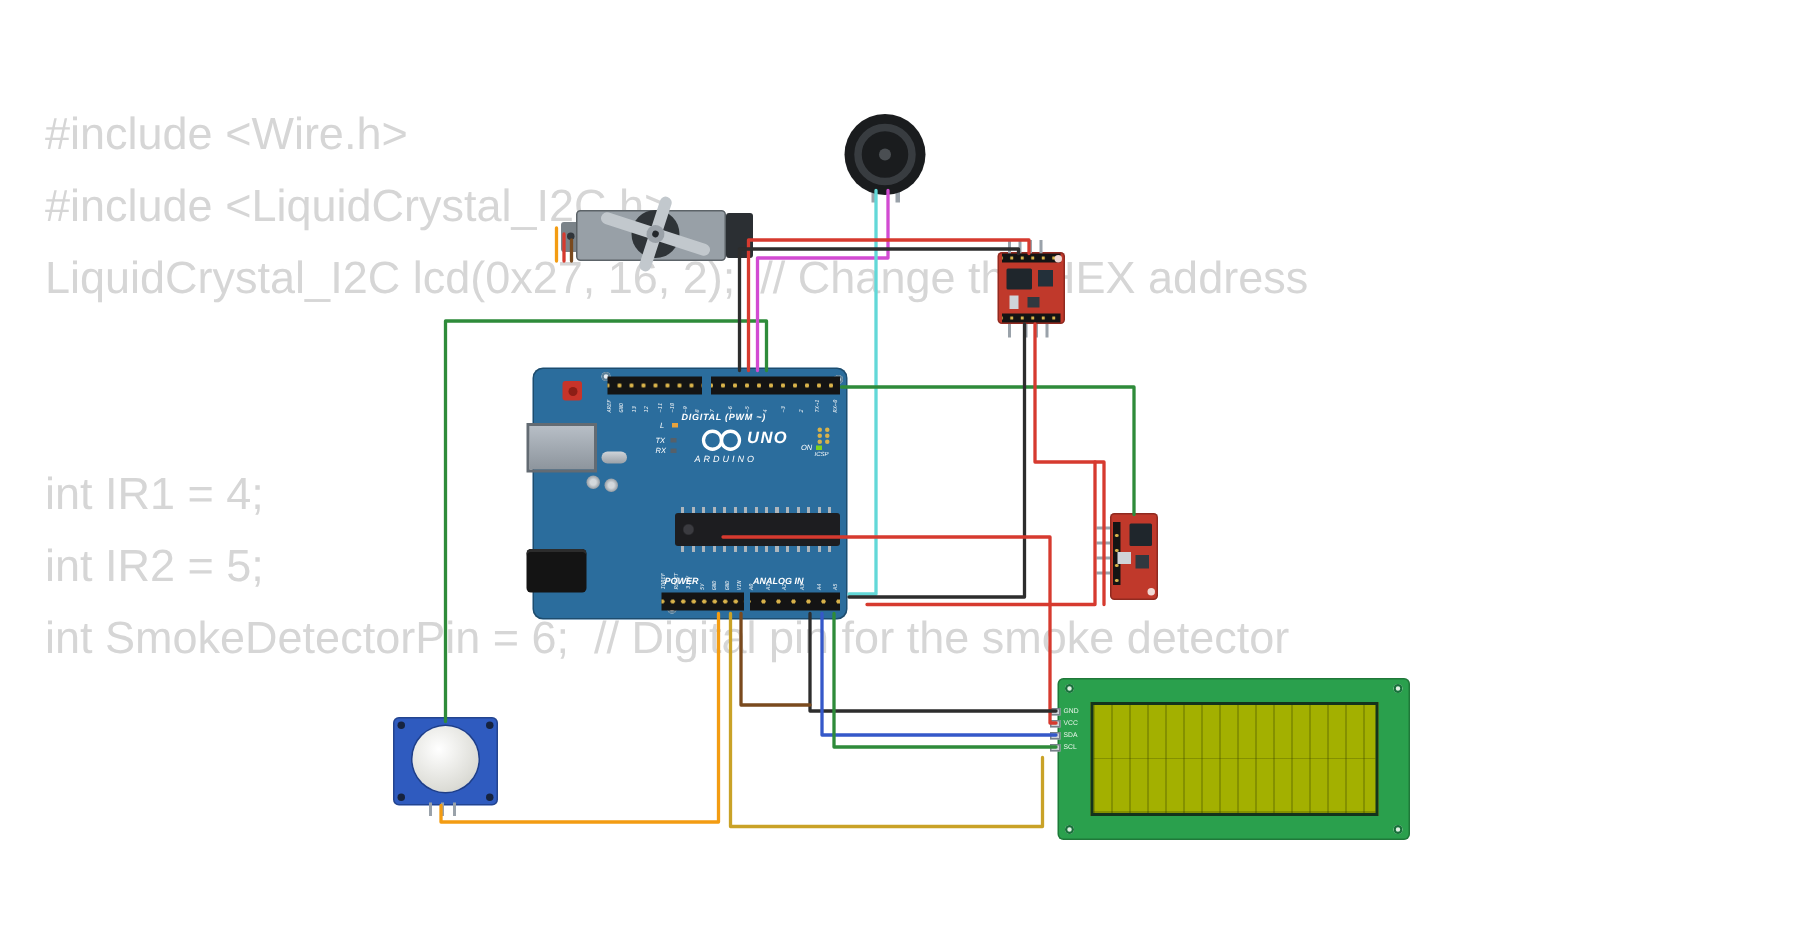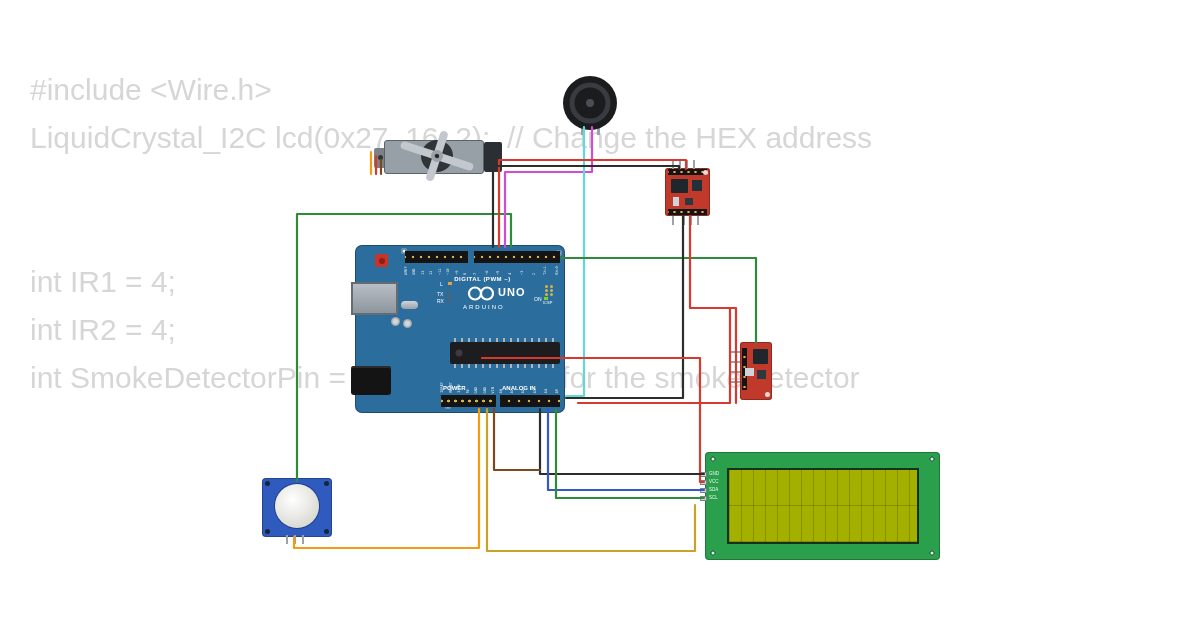--- a/index.html
+++ b/index.html
@@ -8,21 +8,21 @@
   
   .code{position:absolute;left:30px;top:66px;z-index:1;font-size:30px;color:var(--code_text,#d6d6d6);}
   .code .line{height:48px;line-height:48px;white-space:pre;}
   .lbl{position:absolute;color:#fff;line-height:1;}
   .leg{position:absolute;background:#9aa2aa;}
   .pinrow{position:absolute;display:flex;justify-content:space-between;color:#e9eff3;
           font-family:"DejaVu Sans Mono",monospace;}
   .pinrow span{writing-mode:vertical-rl;transform:rotate(180deg);font-size:3.6px;line-height:1.1;}
   
   .arduino{position:absolute;left:355px;top:245px;width:210px;height:168px;z-index:2;
-           background:var(--board,#2b6d9d);border-radius:7px;box-shadow:inset 0 0 0 1px rgba(0,0,0,.3);}
+           background:var(--board,#2b6d9d);border-radius:7px;box-shadow:inset 0 0 0 1px rgba(0,0,0,.3);font-style:italic;}
   .hole{position:absolute;width:6px;height:6px;border-radius:50%;background:#e9eef2;box-shadow:inset 0 0 0 1.5px #5c7f97;}
   .h1{left:46px;top:3px;} .h2{left:201px;top:5px;} .h3{left:90px;top:158px;}
   .usb{position:absolute;left:-4px;top:37px;width:47px;height:33px;box-sizing:border-box;
        background:linear-gradient(180deg,#b7bec6,#8d959d);border:2px solid #636b73;}
   .jack{position:absolute;left:-4px;top:121px;width:40px;height:29px;background:#141414;border-radius:3px;
         box-shadow:inset 0 2px 0 #2c2c2c;}
   .reset{position:absolute;left:20px;top:9px;width:13px;height:13px;background:#c8342a;border-radius:2px;}
   .reset::after{content:"";position:absolute;left:3.5px;top:3.5px;width:6px;height:6px;border-radius:50%;background:#8d1e16;}
   .strip{position:absolute;height:12px;background-color:#141414;
          background-image:radial-gradient(circle,var(--pin_gold,#d8b24a) 1.3px,transparent 1.6px);
@@ -111,25 +111,26 @@
   
   .wires{position:absolute;left:0;top:0;z-index:3;}
 </style>
 </head>
 <body>
 
 <div class="stage">
 
   <div class="code">
     <div class="line">#include &lt;Wire.h&gt;</div>
+    <div class="line">#include &lt;LiquidCrystal_I2C.h&gt;</div>
     <div class="line">LiquidCrystal_I2C lcd(0x27, 16, 2);  // Change the HEX address</div>
     <div class="line"></div>
     <div class="line"></div>
     <div class="line">int IR1 = 4;</div>
-    <div class="line">int IR2 = 4;</div>
+    <div class="line">int IR2 = 5;</div>
     <div class="line">int SmokeDetectorPin = 6;  // Digital pin for the smoke detector</div>
   </div>
 
   <div class="arduino">
     <div class="hole h1"></div>
     <div class="hole h2"></div>
     <div class="hole h3"></div>
     <div class="usb"></div>
     <div class="jack"></div>
     <div class="reset"></div>

